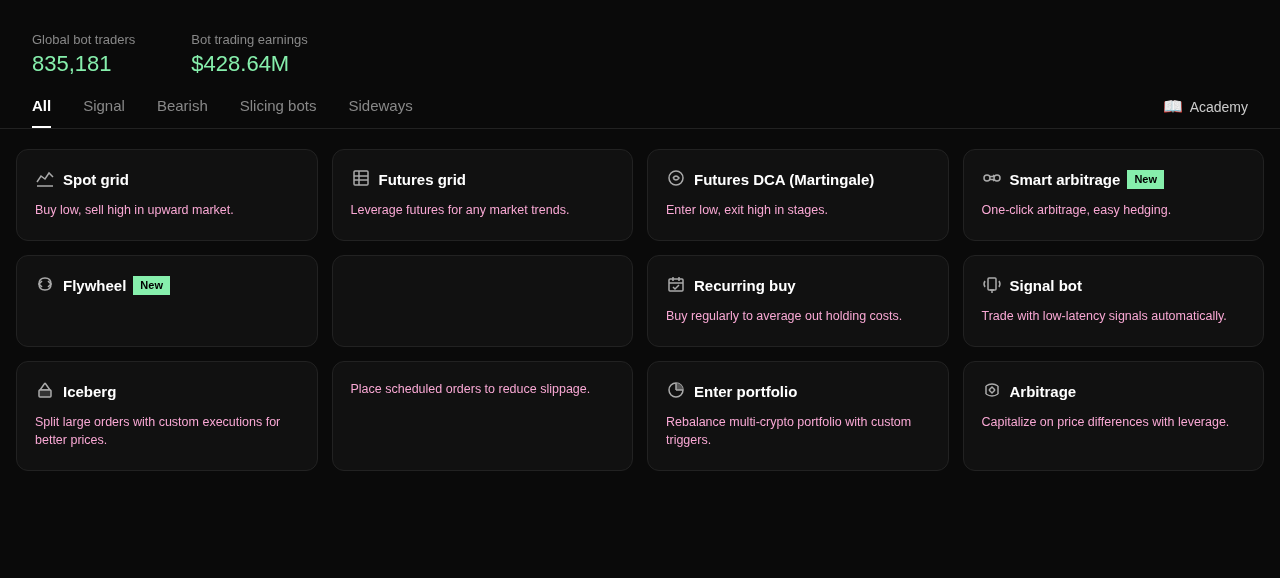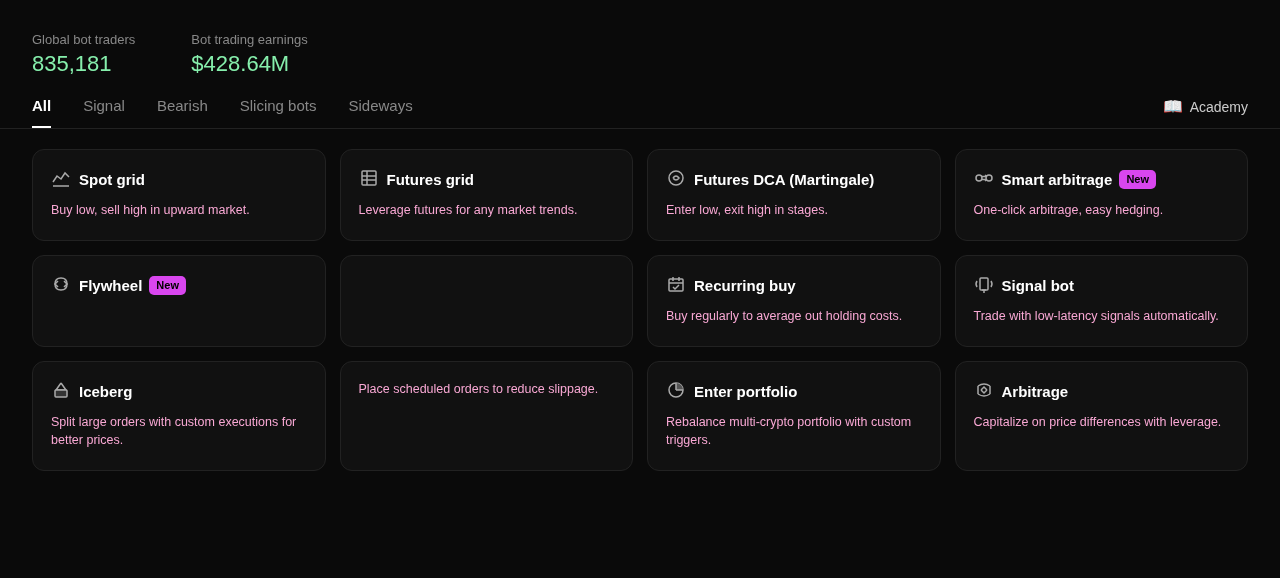--- a/index.html
+++ b/index.html
@@ -56,21 +56,21 @@
     .academy-btn {
       display: flex;
       align-items: center;
       gap: 6px;
       font-size: 14px;
       color: #ccc;
       cursor: pointer;
       padding-bottom: 12px;
     }
     .grid-container {
-      padding: 0 32px;
+      padding: 0 16px;
       display: grid;
       grid-template-columns: repeat(4, 1fr);
       gap: 14px;
     }
     .bot-card {
       background: #111;
       border: 1px solid #222;
       border-radius: 12px;
       padding: 18px 18px 20px 18px;
       cursor: pointer;
@@ -90,26 +90,26 @@
     }
     .bot-name {
       font-size: 15px;
       font-weight: 600;
       color: #fff;
       display: flex;
       align-items: center;
       gap: 7px;
     }
     .new-badge {
-      background: #d946ef;
+      background: #86efac;
       color: #000;
       font-size: 11px;
       font-weight: 700;
       padding: 1px 7px;
-      border-radius: 5px;
+      border-radius: 0;
       line-height: 1.5;
     }
     .bot-desc {
       font-size: 12.5px;
       color: #f9a8d4;
       line-height: 1.5;
     }
   </style>
 </head>
 <body>

